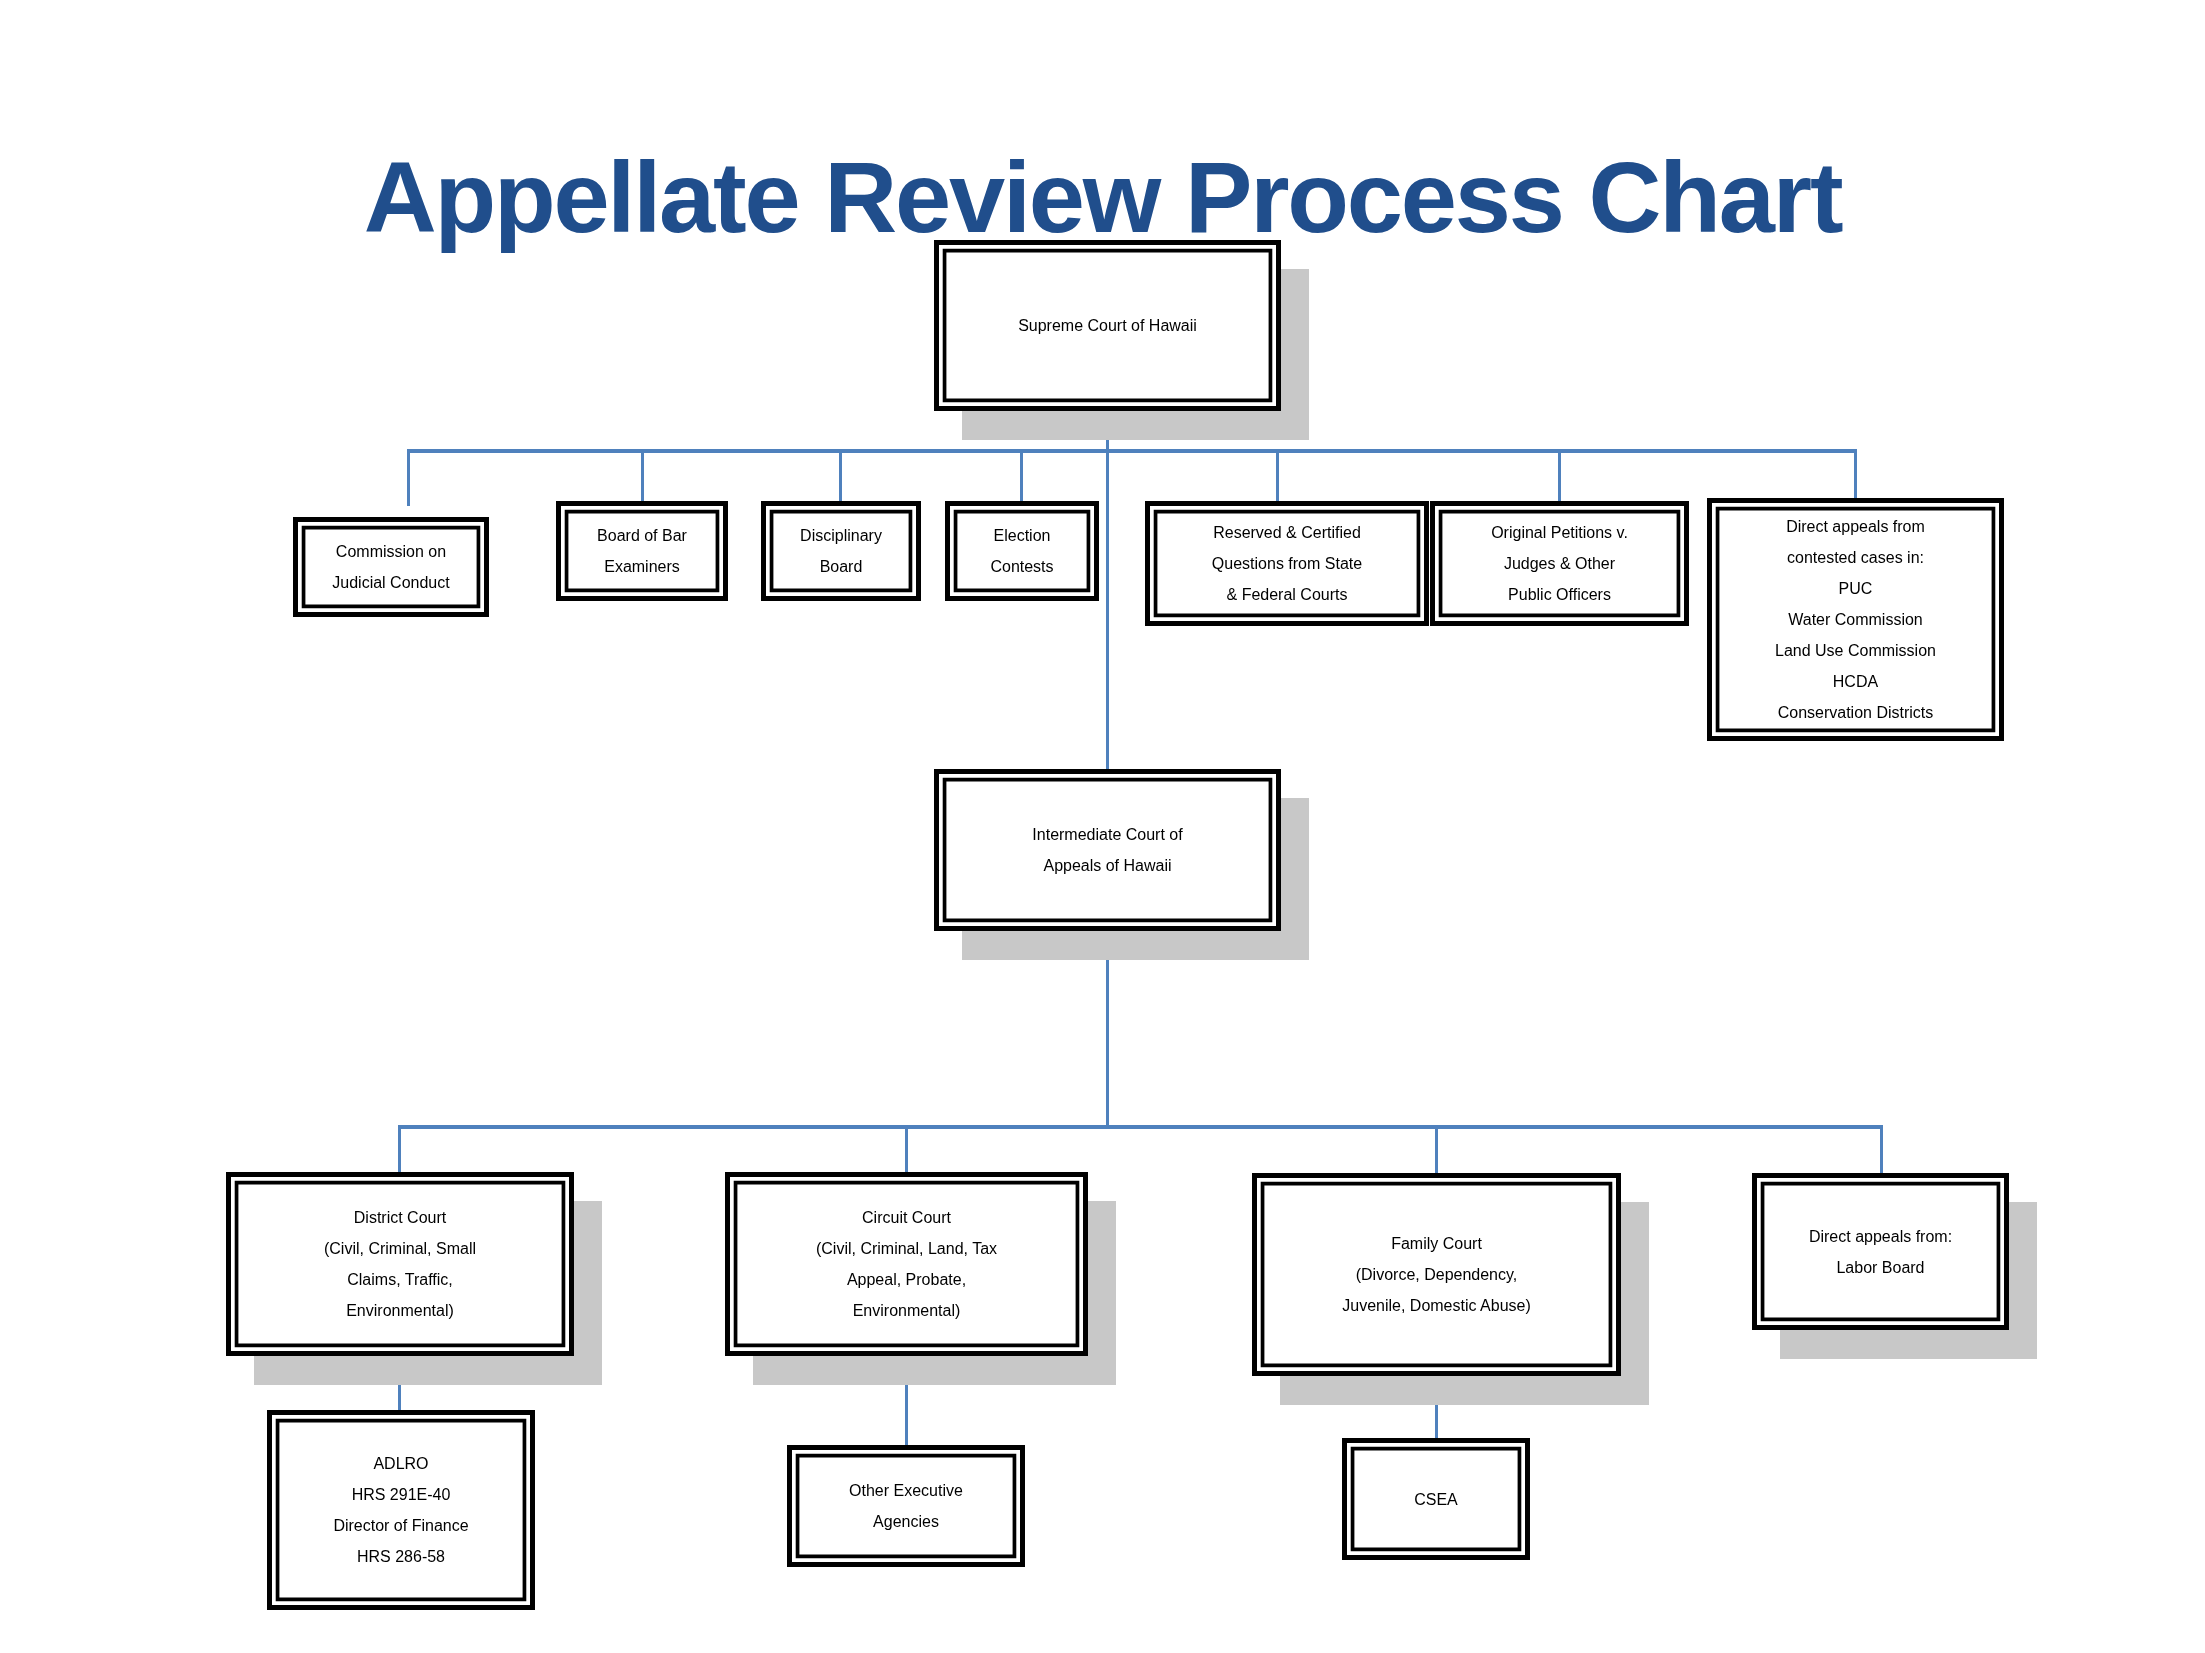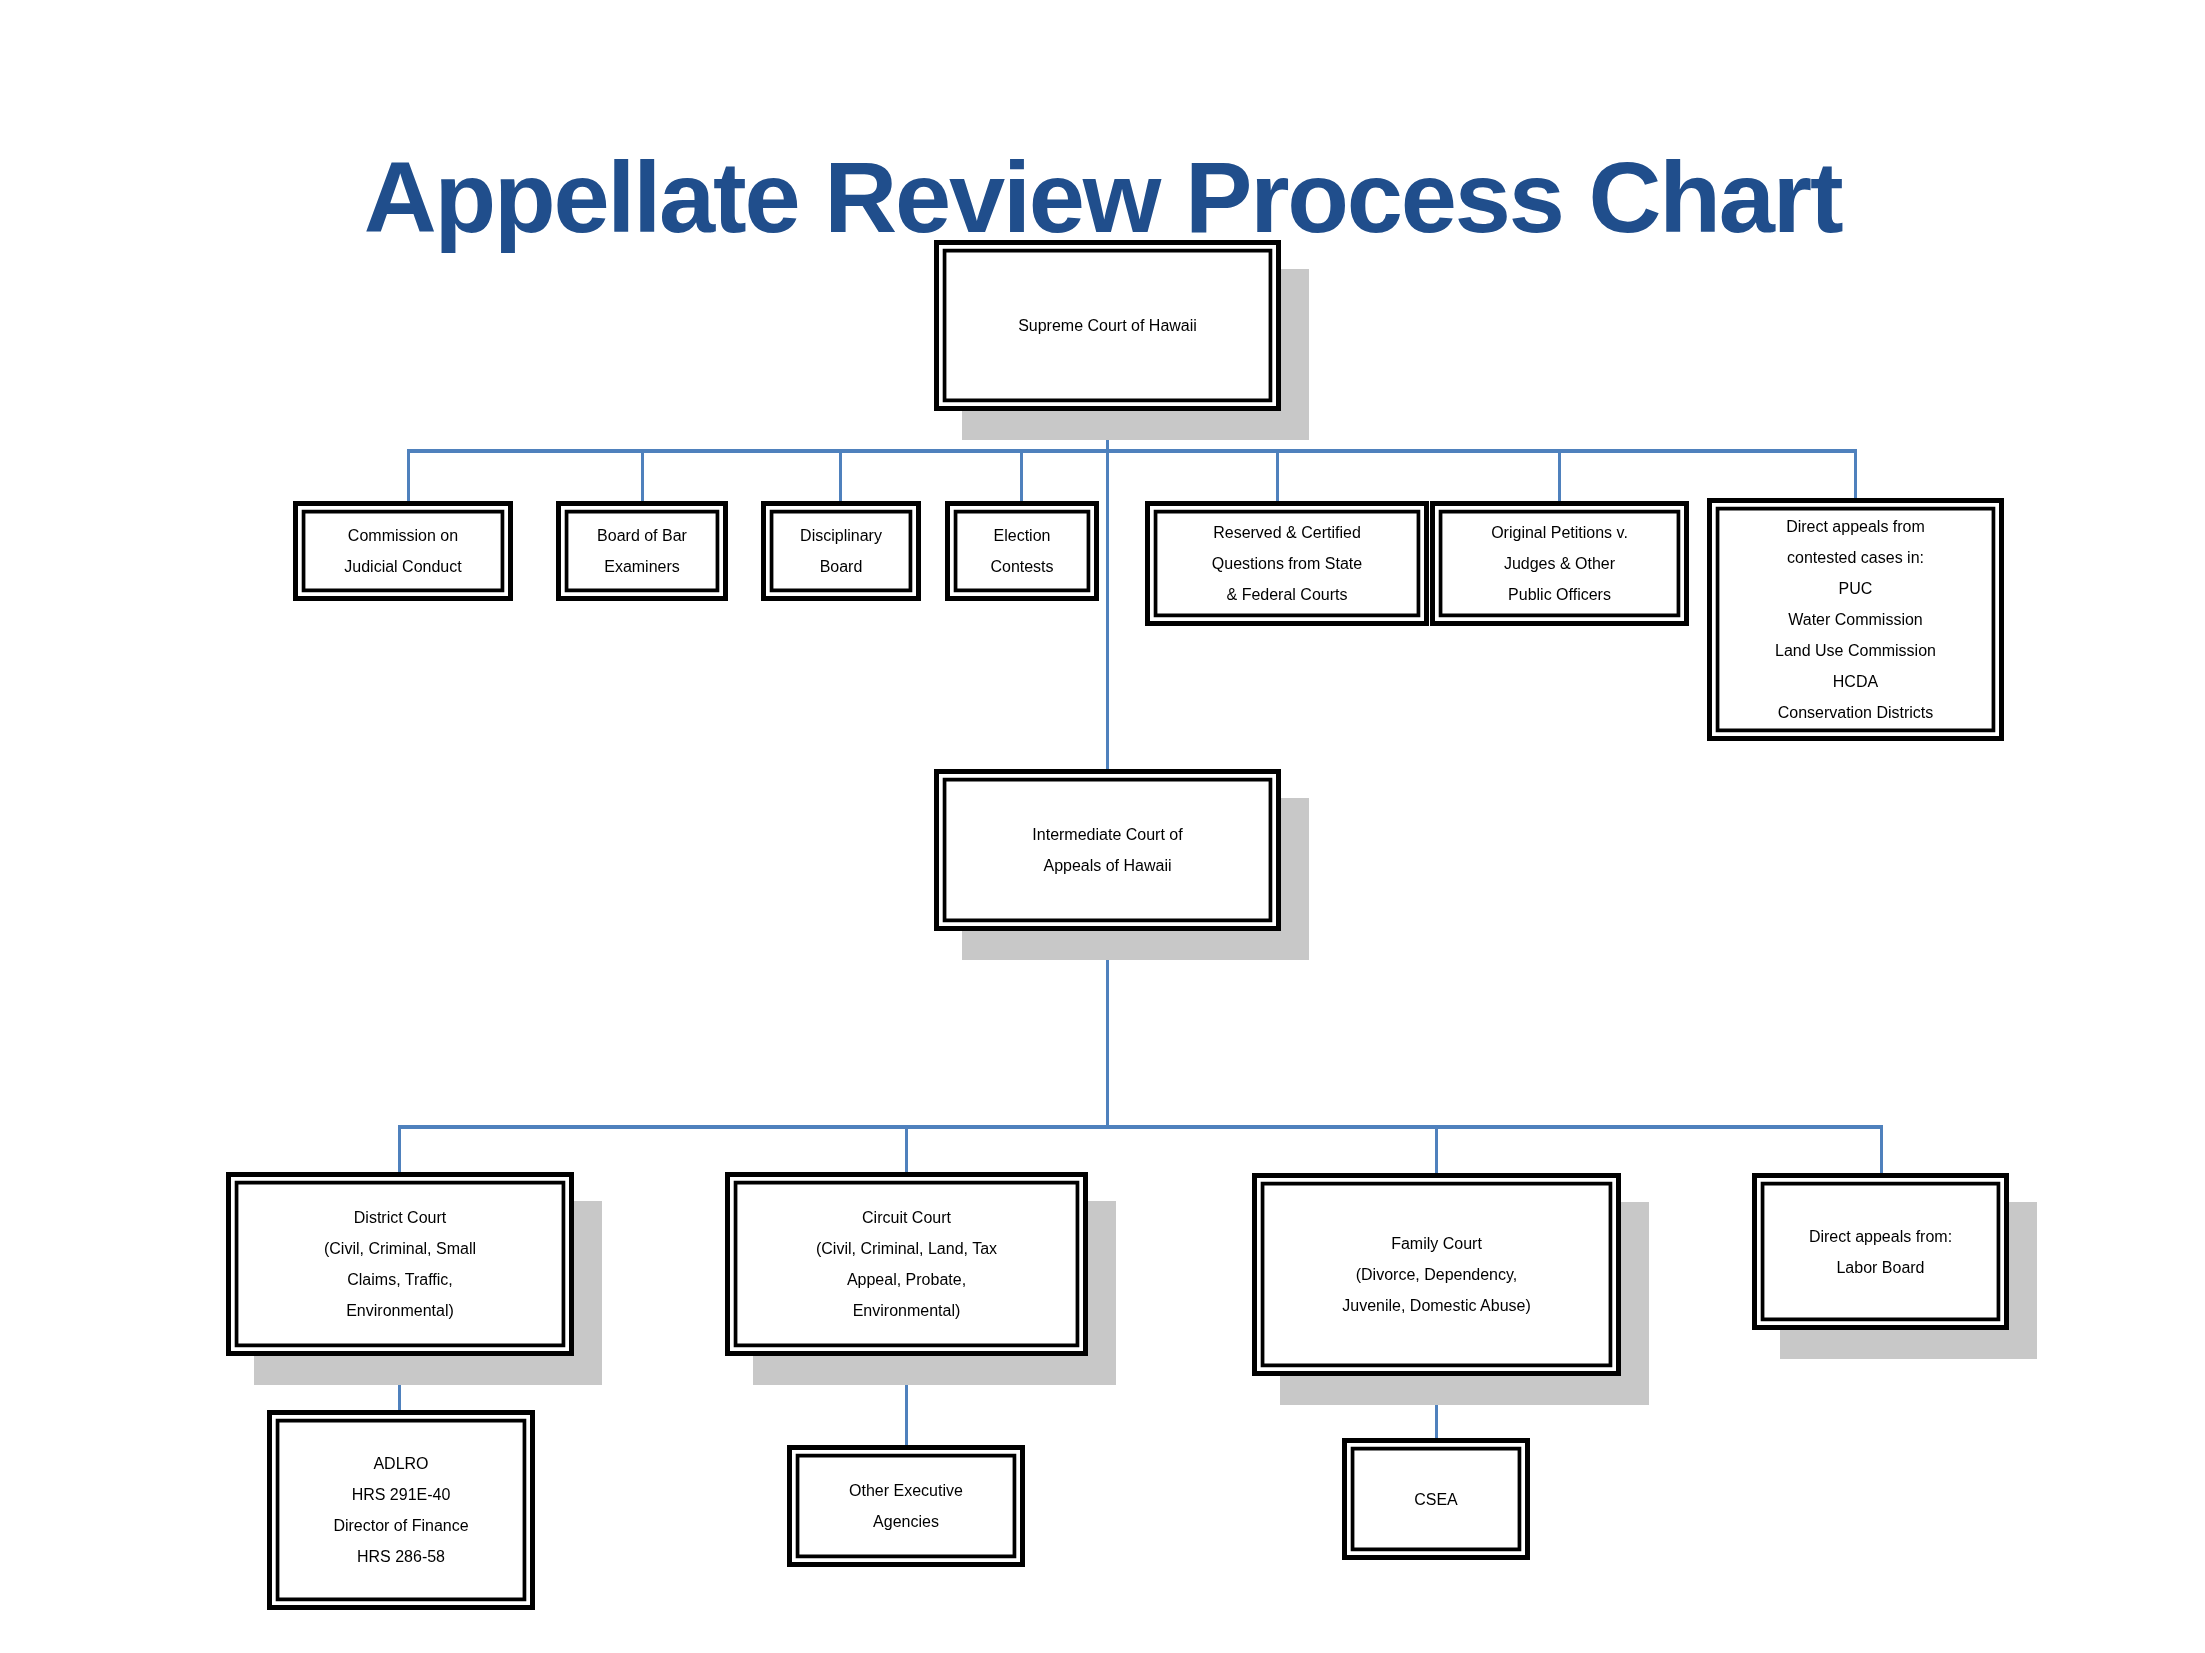--- a/index.html
+++ b/index.html
@@ -75,21 +75,21 @@
   <div class="vline" style="left:1880px;top:1125px;width:2.9px;height:53px;"></div>
 
   <div class="vline" style="left:398px;top:1354px;width:2.9px;height:60px;"></div>
   <div class="vline" style="left:905px;top:1354px;width:2.9px;height:96px;"></div>
   <div class="vline" style="left:1435px;top:1375px;width:2.9px;height:68px;"></div>
 
   <div class="box shadowed" style="left:934px;top:240px;width:347px;height:171px;">
     <span>Supreme Court of Hawaii</span>
   </div>
 
-  <div class="box" style="left:293px;top:501px;width:220px;height:100px;">
+  <div class="box" style="left:293px;top:517px;width:196px;height:100px;">
     <span>Commission on
 Judicial Conduct</span>
   </div>
   <div class="box" style="left:556px;top:501px;width:172px;height:100px;">
     <span>Board of Bar
 Examiners</span>
   </div>
   <div class="box" style="left:761px;top:501px;width:160px;height:100px;">
     <span>Disciplinary
 Board</span>

